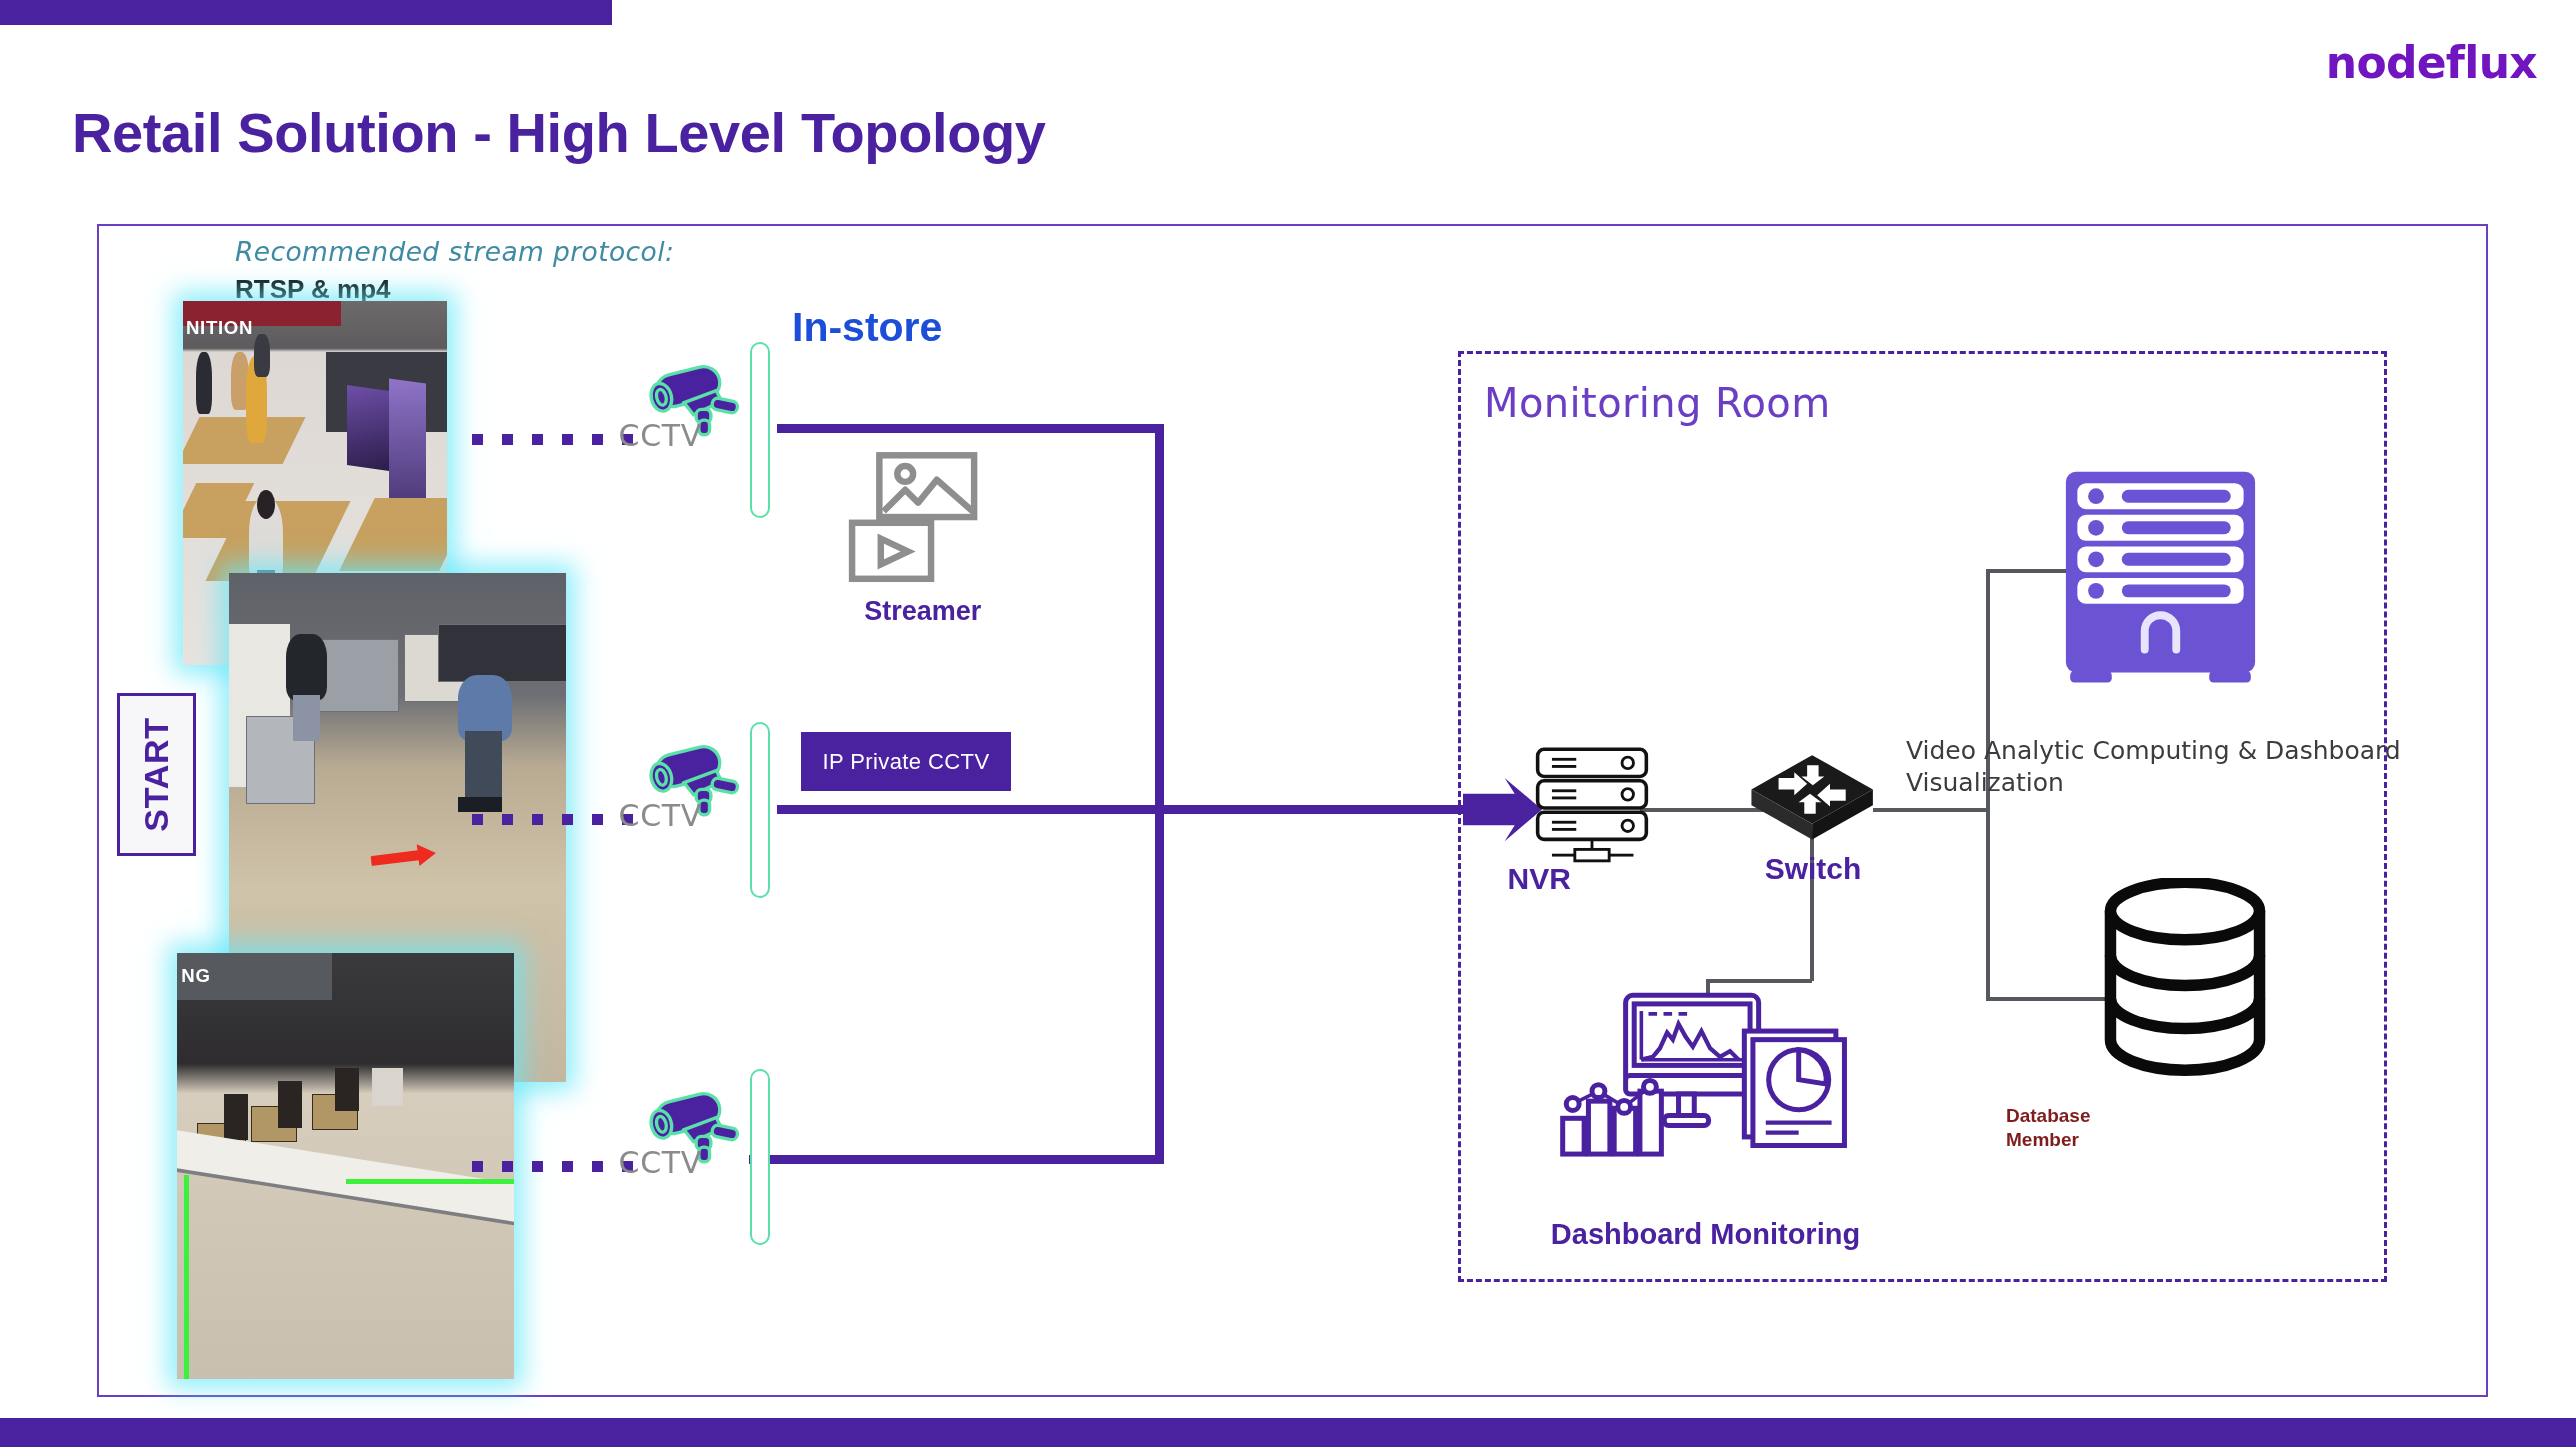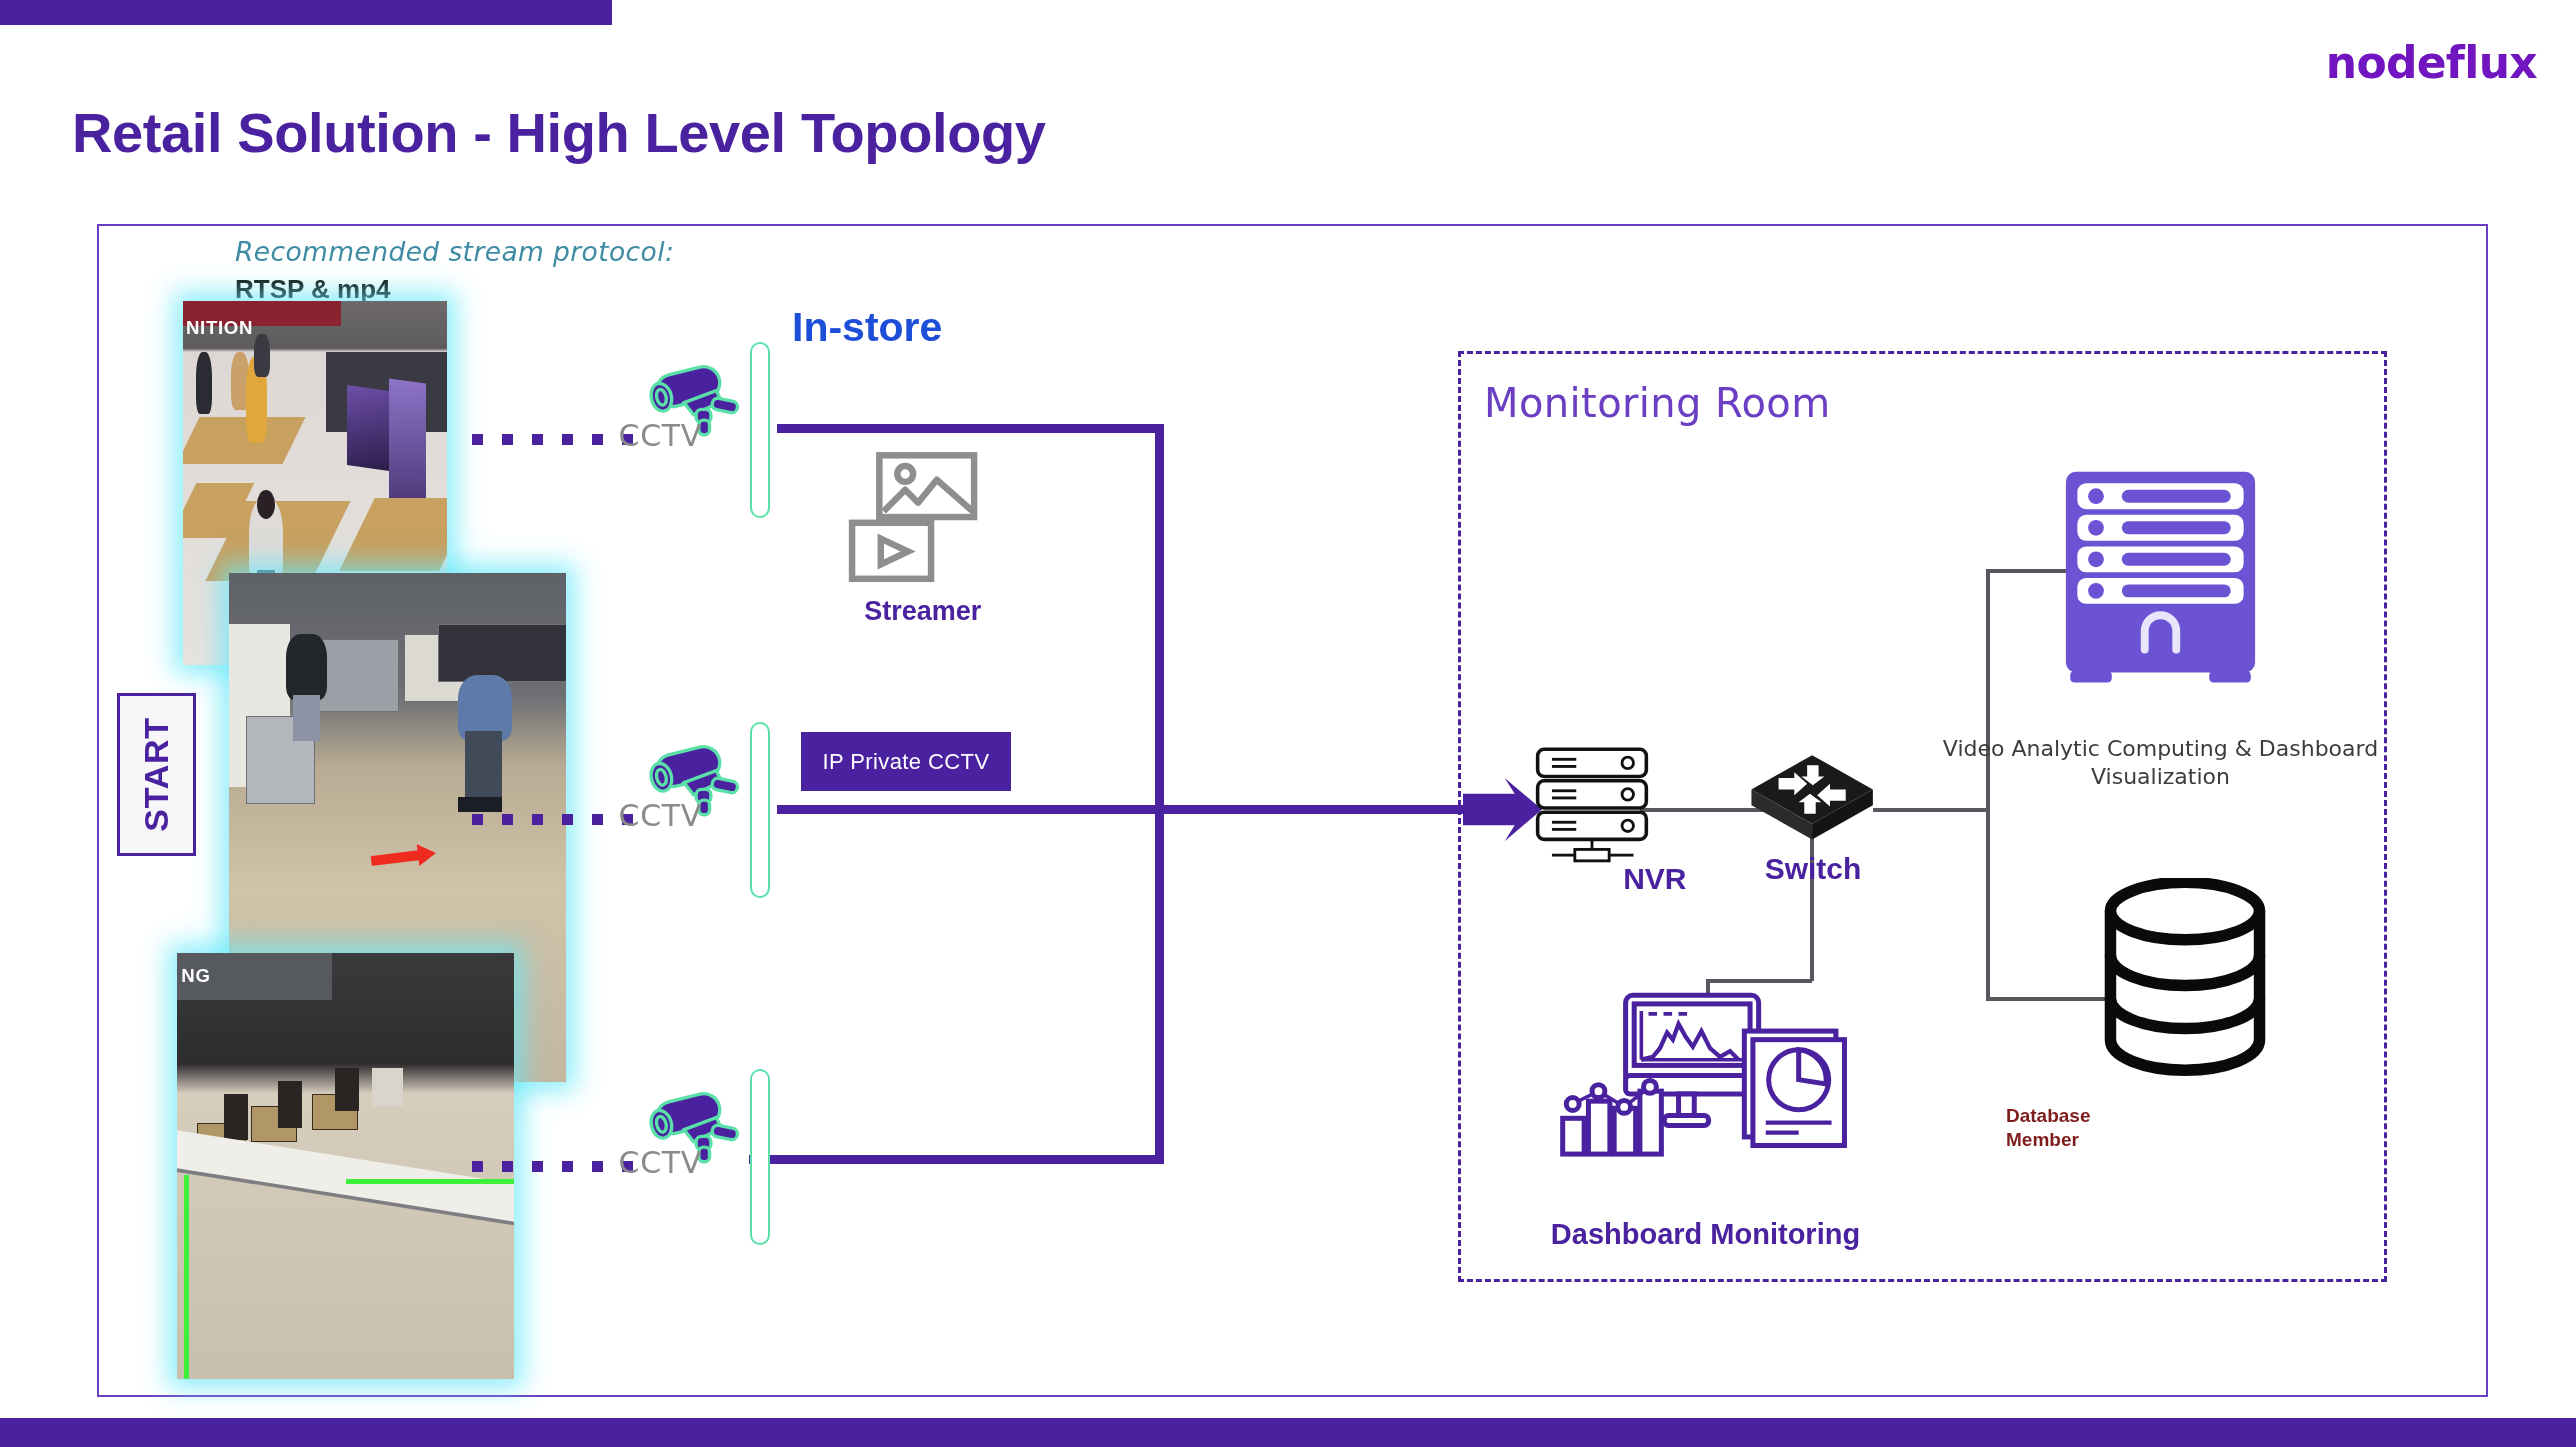--- a/index.html
+++ b/index.html
@@ -146,40 +146,40 @@
     font-family:"DejaVu Sans",sans-serif;letter-spacing:0.4px;
   }
 
   
   .wire-h{position:absolute;background:#55585c;height:3.6px;}
   .wire-v{position:absolute;background:#55585c;width:3.6px;}
 
   
   #nvr-node{left:1529px;top:745px;width:136px;}
   #nvr-label{
-    position:absolute;left:-21.5px;top:117px;width:179px;text-align:right;
+    position:absolute;left:-21.5px;top:117px;width:179px;text-align:left;
     font-size:30px;font-weight:bold;color:#4a22a0;
   }
 
   
   #switch-node{left:1750px;top:752px;width:125px;}
   #switch-label{
     position:absolute;left:-32px;top:100px;width:190px;text-align:center;
     font-size:30px;font-weight:bold;color:#4a22a0;
   }
 
   
   #visionaire-node{left:2060px;top:469px;width:201px;}
   #visionaire-title{
     position:absolute;left:-154px;top:228px;width:509px;text-align:center;
     font-size:29px;font-weight:bold;color:#4a22a0;
   }
   #visionaire-desc{
-    position:absolute;left:-154px;top:266px;width:509px;text-align:center;
-    font-size:22px;color:#3c3c3c;line-height:1.28;
+    position:absolute;left:-154px;top:266px;width:509px;
+    font-size:25px;color:#3c3c3c;line-height:1.28;
     font-family:"DejaVu Sans",sans-serif;
   }
 
   
   #database-node{left:2099px;top:878px;width:172px;}
   #database-label{
     position:absolute;left:-93px;top:226px;width:358px;text-align:left;
     font-size:19px;font-weight:bold;color:#7f1d1d;line-height:1.28;
   }
 

